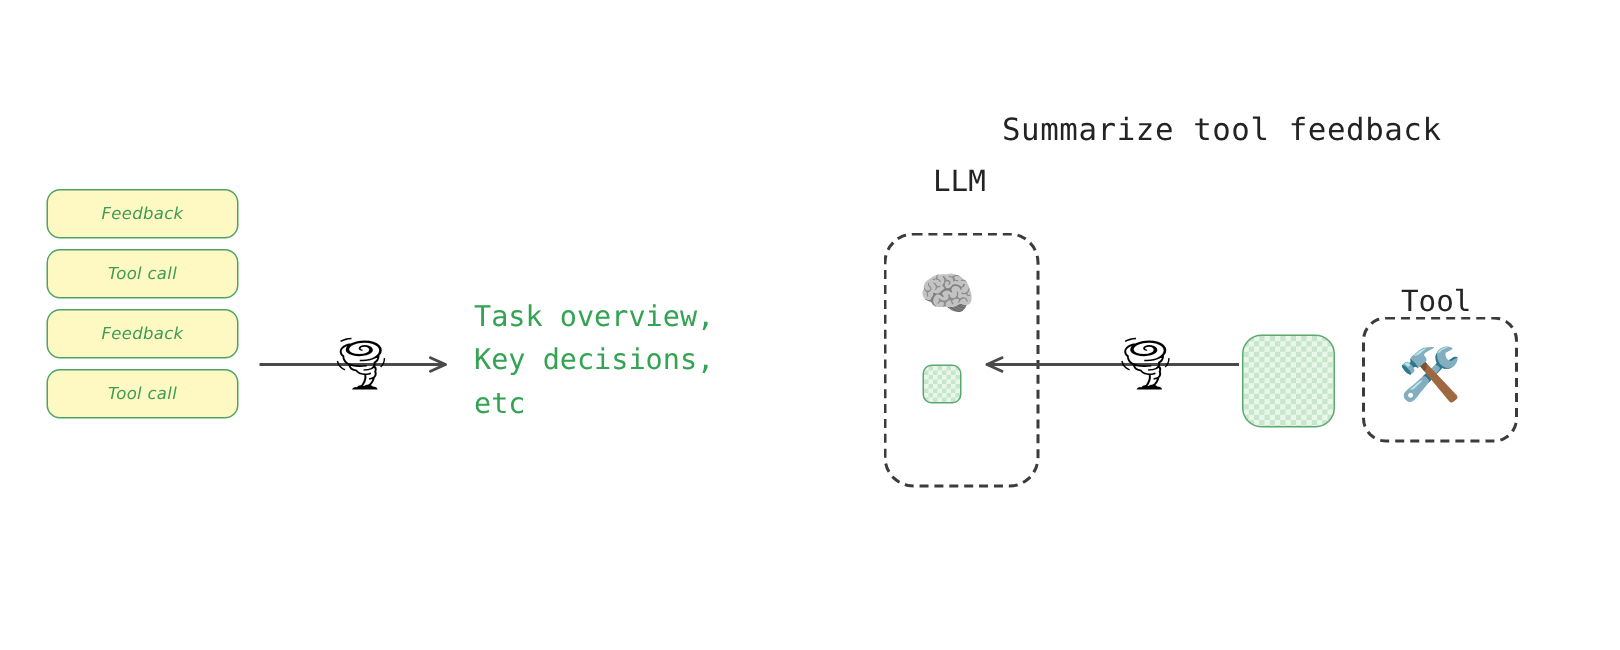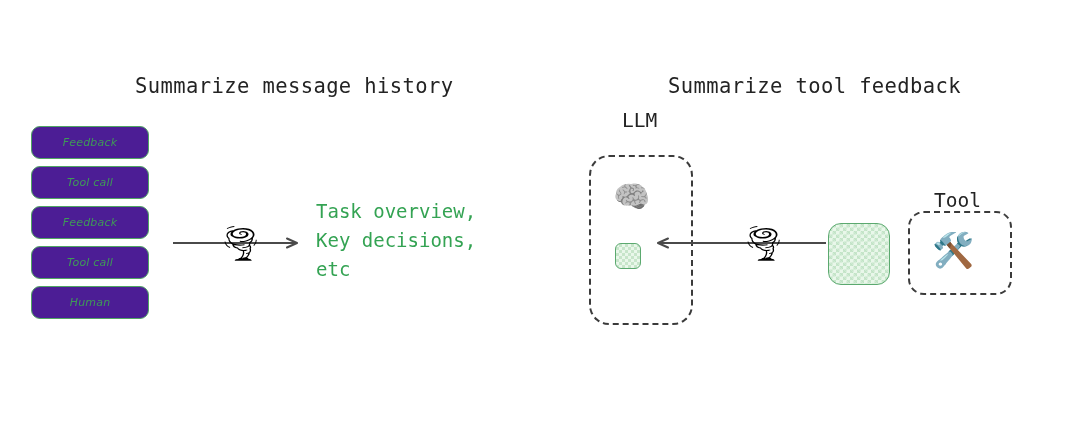--- a/index.html
+++ b/index.html
@@ -36,26 +36,26 @@
 
   
   #msg-stack {
     position: absolute;
     left: 31px;
     top: 126px;
     width: 118px;
   }
   .msg-box {
     box-sizing: border-box;
-    width: 118px;
+    width: 128px;
     height: 33px;
     margin-bottom: 7px;
     border: 1.4px solid #4fa463;
     border-radius: 9px;
-    background: #4c1d95;
+    background: #fef9c3;
     display: flex;
     align-items: center;
     justify-content: center;
     color: #3f9a57;
     font-family: "DejaVu Sans", sans-serif;
     font-size: 11px;
     letter-spacing: 0.2px;
     font-style: italic;
   }
   .msg-box:last-child { margin-bottom: 0; }
@@ -148,28 +148,26 @@
     border-radius: 13px;
     background-size: 7px 7px;
     background-position: 0 0, 3.5px 3.5px;
   }
 </style>
 </head>
 <body>
 
 <div id="canvas">
 
-  <div class="panel-title" id="title-left">Summarize message history</div>
 
   <div id="msg-stack">
     <div class="msg-box">Feedback</div>
     <div class="msg-box">Tool call</div>
     <div class="msg-box">Feedback</div>
     <div class="msg-box">Tool call</div>
-    <div class="msg-box">Human</div>
   </div>
 
   <svg class="arrow-svg" id="arrow-left-svg" width="136" height="16">
     <line x1="0" y1="8" x2="124" y2="8" stroke="#4a4a4a" stroke-width="2"></line>
     <path d="M124 8 L114 3.5 M124 8 L114 12.5" stroke="#4a4a4a" stroke-width="2" fill="none" stroke-linecap="round"></path>
   </svg>
 
   <div class="tornado" id="tornado-left">🌪</div>
 
   <div id="summary-text">Task overview,

